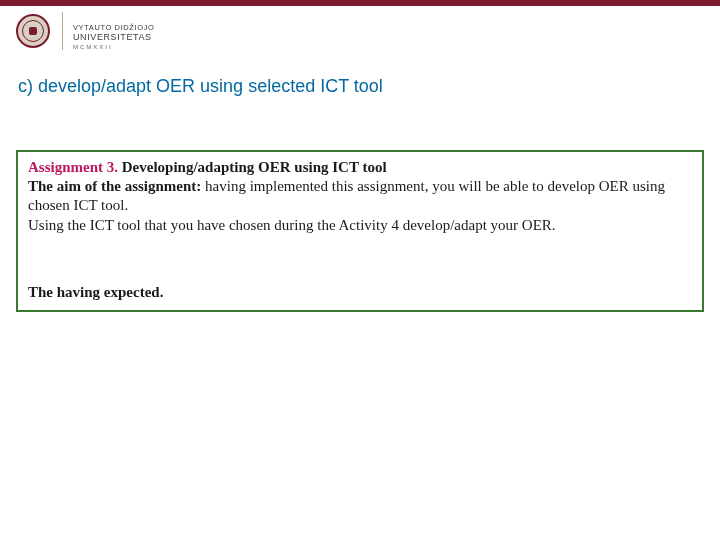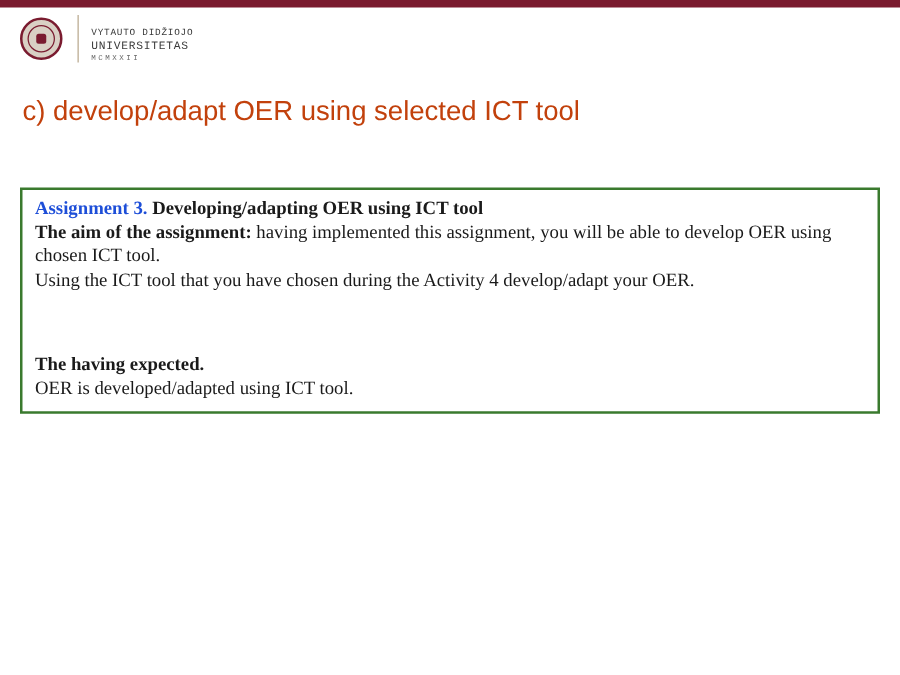--- a/index.html
+++ b/index.html
@@ -57,21 +57,21 @@
     width: 1px;
     height: 38px;
     background: #b9a98f;
     margin: 0 10px 0 12px;
   }
   .logo-text {
     display: flex;
     flex-direction: column;
     line-height: 1;
     color: #3a3a3a;
-    font-family: Liberation Mono, monospace;
+    font-family: Liberation Sans, sans-serif;
     letter-spacing: 0.6px;
     margin-top: 12px;
   }
   .logo-text .line1 {
     font-size: 7.5px;
     text-transform: uppercase;
     margin-bottom: 1px;
   }
   .logo-text .line2 {
     font-size: 9px;
@@ -81,42 +81,42 @@
   .logo-text .line3 {
     font-size: 6px;
     letter-spacing: 2px;
     margin-top: 2px;
     color: #6b6b6b;
   }
   .slide-title {
     position: absolute;
     top: 76px;
     left: 18px;
-    font-size: 22px;
-    color: #c2410c;
+    font-size: 18px;
+    color: #0369a1;
     font-family: Verdana, Geneva, sans-serif;
   }
   .assignment-box {
     position: absolute;
     top: 150px;
     left: 16px;
     width: 688px;
     border: 2px solid #3a7a2e;
     padding: 6px 10px 8px 10px;
     box-sizing: border-box;
     font-family: "Times New Roman", Times, serif;
     font-size: 15px;
     line-height: 1.28;
     color: #1a1a1a;
   }
   .assignment-box .row {
     display: block;
   }
   .assign-label {
-    color: #1d4ed8;
+    color: #be185d;
     font-weight: bold;
   }
   .bold {
     font-weight: bold;
     margin-top: 48px;
   }
 </style>
 </head>
 <body>
 
@@ -136,14 +136,13 @@
 
 <div class="assignment-box">
   <div class="row">
     <span class="assign-label">Assignment 3.</span><span class="bold"> Developing/adapting OER using ICT tool</span>
   </div>
   <div class="row">
     <span class="bold">The aim of the assignment:</span><span> having implemented this assignment, you will be able to develop OER using chosen ICT tool.</span>
   </div>
   <div class="row">Using the ICT tool that you have chosen during the Activity 4 develop/adapt your OER.</div>
   <div class="row bold">The having expected.</div>
-  <div class="row">OER is developed/adapted using ICT tool.</div>
 </div>
 
 </body></html>

